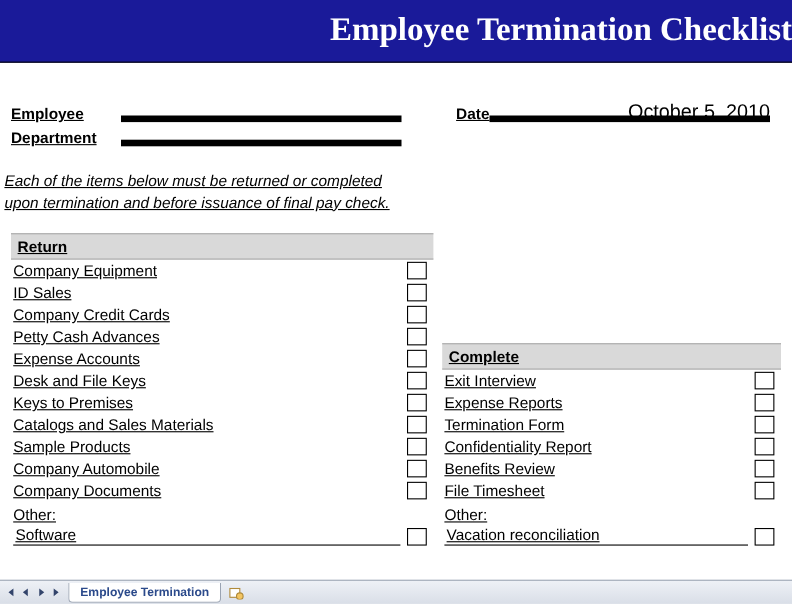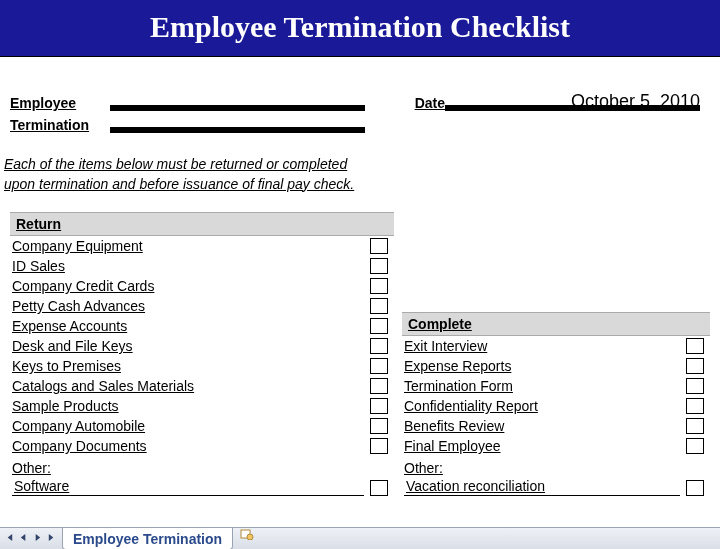--- a/index.html
+++ b/index.html
@@ -11,21 +11,21 @@
   height: 549px;
   overflow: hidden;
   position: relative;
 }
 .banner {
   background: #1a1a99;
   color: #fff;
   font-family: "Times New Roman", Times, serif;
   font-size: 30px;
   font-weight: bold;
-  text-align: center;
+  text-align: right;
   padding: 10px 0 12px;
   border-bottom: 1px solid #000;
 }
 .sheet {
   padding: 8px 4px 0 4px;
   text-decoration: underline;
 }
 .meta {
   display: flex;
   gap: 0;
@@ -113,22 +113,22 @@
 }
 .tabbar {
   position: absolute;
   bottom: 0;
   left: 0;
   right: 0;
   height: 22px;
   background: linear-gradient(#eef1f6,#d9dee7);
   border-top: 1px solid #9aa3b2;
   display: flex;
-  align-items: flex-start;
-  font-size: 14px;
+  align-items: center;
+  font-size: 11px;
 }
 .tab-nav {
   display: flex;
   align-items: center;
   padding: 0 2px;
   gap: 0;
 }
 .nav-btn {
   width: 14px;
   height: 18px;
@@ -168,21 +168,21 @@
 
 <div class="sheet">
 
   <div class="meta">
     <div class="meta-left">
       <div class="meta-row">
         <div class="meta-label">Employee</div>
         <div class="meta-value"></div>
       </div>
       <div class="meta-row">
-        <div class="meta-label">Termination</div>
+        <div class="meta-label">Department</div>
         <div class="meta-value"></div>
       </div>
     </div>
     <div class="meta-right">
       <div class="meta-row">
         <div class="meta-label" style="width:50px">Date</div>
         <div class="meta-value" style="margin-right:10px">October 5, 2010</div>
       </div>
     </div>
   </div>
@@ -266,21 +266,21 @@
           </div>
           <div class="item-row">
             <div class="item-label">Confidentiality Report</div>
             <div class="checkbox"></div>
           </div>
           <div class="item-row">
             <div class="item-label">Benefits Review</div>
             <div class="checkbox"></div>
           </div>
           <div class="item-row">
-            <div class="item-label">Final Employee</div>
+            <div class="item-label">File Timesheet</div>
             <div class="checkbox"></div>
           </div>
         </div>
       <div class="other-row">
         <div class="other-label">Other:</div>
       </div>
       <div class="other-row">
         <div class="other-fill">Vacation reconciliation</div>
         <div class="checkbox"></div>
       </div>

